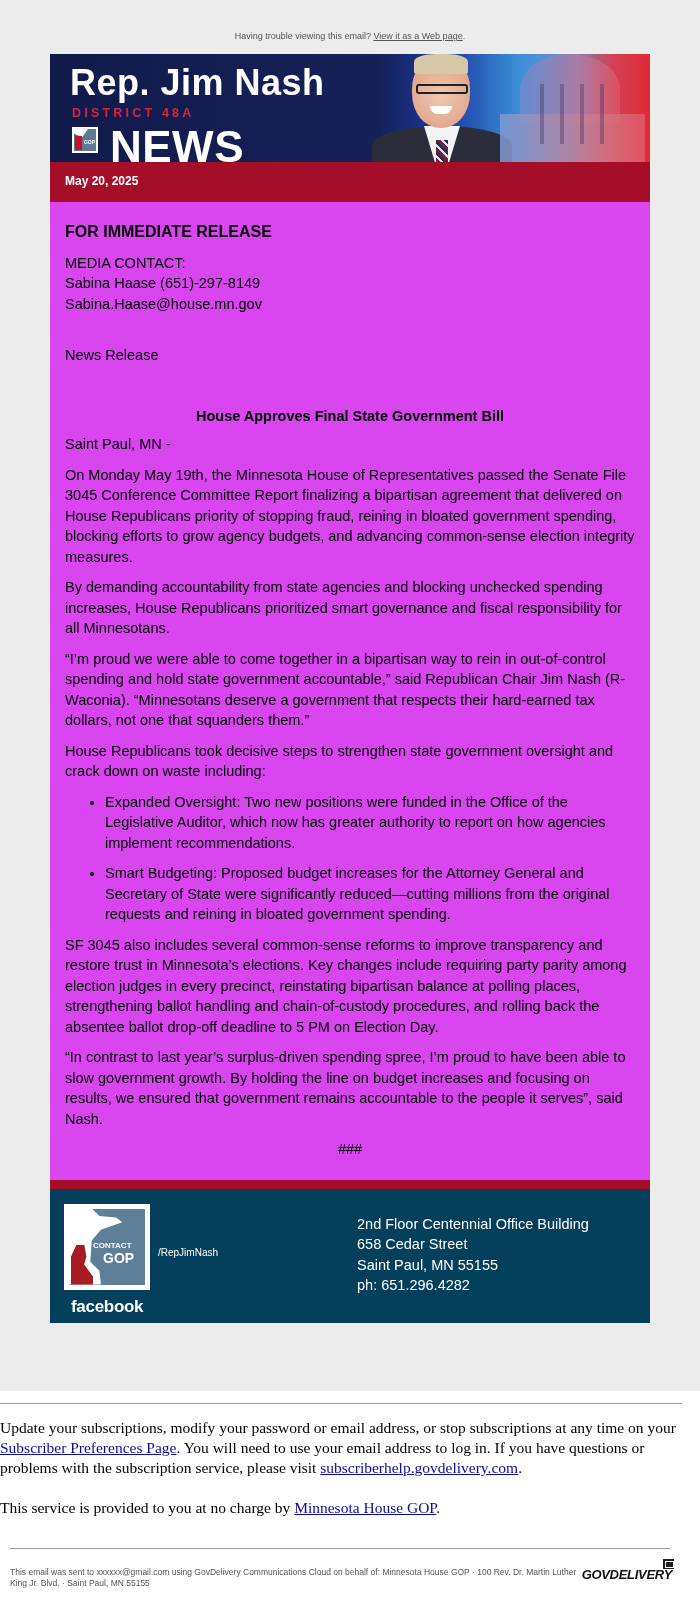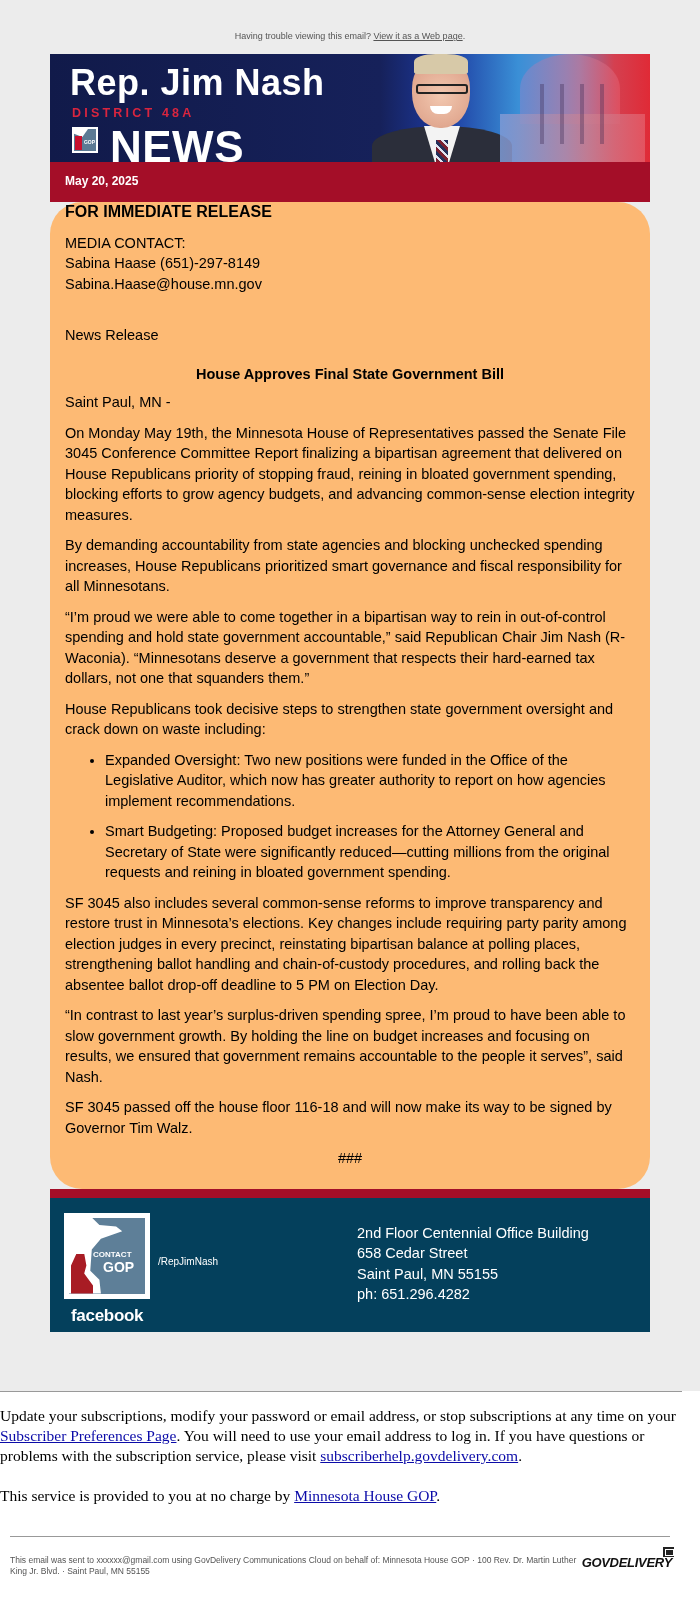--- a/index.html
+++ b/index.html
@@ -33,44 +33,44 @@
   .photo .shirt { position: absolute; left: 52px; top: 72px; width: 36px; height: 36px; background: #f3f3f3; clip-path: polygon(0 0, 100% 0, 70% 100%, 30% 100%); }
   .photo .tie { position: absolute; left: 64px; top: 86px; width: 12px; height: 22px; background: repeating-linear-gradient(45deg, #7a2030 0 3px, #dfe3f0 3px 5px, #24305a 5px 8px); }
 
   .capitol { position: absolute; left: 440px; top: 0; width: 160px; height: 108px; }
   .capitol .dome { position: absolute; left: 30px; top: 0; width: 100px; height: 70px; border-radius: 50% 50% 0 0; background: linear-gradient(90deg, #6b8ad0, #b27aa0 60%, #e05262); opacity: 0.85; }
   .capitol .base { position: absolute; left: 10px; top: 60px; width: 145px; height: 48px; background: linear-gradient(90deg, #7e9bd6, #c77e92 60%, #e45a66); opacity: 0.85; }
   .capitol .col { position: absolute; top: 30px; width: 4px; height: 60px; background: rgba(60,40,80,0.35); }
 
   .date-bar { width: 600px; height: 40px; background: #a40e28; color: #fff; font-weight: bold; font-size: 12px; padding: 12px 15px 0; }
 
-  .content { background: #fdba74; width: 600px; padding: 0 15px 20px; font-size: 14.5px; line-height: 20.5px; border-radius: 32px; }
+  .content { background: #d946ef; width: 600px; padding: 20px 15px 20px; font-size: 14.5px; line-height: 20.5px; }
   .release-head { font-weight: bold; font-size: 16px; margin: 0 0 10px; }
   .contact div { line-height: 20.5px; }
   .news-release { margin-top: 31px; }
-  .article-title { text-align: center; font-weight: bold; font-size: 14.5px; margin-top: 18px; }
+  .article-title { text-align: center; font-weight: bold; font-size: 14.5px; margin-top: 40px; }
   .dateline { font-weight: normal; margin-top: 8px; }
   .content p { margin-top: 10px; }
   .content ul { margin: 10px 0 0 40px; }
   .content li { margin-top: 0; margin-bottom: 10px; }
   .content li:last-child { margin-bottom: 0; }
   .end-mark { text-align: center; margin-top: 10px; }
 
   .footer-box { width: 600px; height: 143px; background: #04405c; border-top: 9px solid #a40e28; position: relative; }
   .fb-logo { position: absolute; left: 14px; top: 15px; width: 86px; height: 86px; background: #fff; padding: 5px; }
   .fb-logo .map { position: relative; width: 76px; height: 76px; background: #5e7f98; overflow: hidden; }
   .fb-logo .wtop { position: absolute; left: 0; top: 0; width: 76px; height: 76px; background: #fff; clip-path: polygon(0 0, 30% 0, 40% 10%, 62% 12%, 70% 18%, 42% 28%, 30% 42%, 28% 70%, 40% 82%, 42% 100%, 0 100%); }
   .fb-logo .red { position: absolute; left: 2px; top: 36px; width: 22px; height: 40px; background: #a81c24; clip-path: polygon(25% 0, 60% 0, 70% 30%, 60% 50%, 100% 80%, 100% 100%, 0 100%, 0 30%); }
   .fb-logo .mn { position: absolute; left: 24px; top: 32px; font-size: 8px; font-weight: bold; color: #fff; }
   .fb-logo .gop { position: absolute; left: 34px; top: 41px; font-size: 14px; font-weight: bold; color: #fff; }
   .fb-word { position: absolute; left: 21px; top: 108px; font-size: 17px; font-weight: bold; color: #fff; letter-spacing: -0.3px; }
   .fb-handle { position: absolute; left: 108px; top: 58px; font-size: 10px; color: #fff; }
   .address { position: absolute; left: 307px; top: 25px; font-size: 14.5px; line-height: 20.5px; color: #fff; }
 
-  .sub-area { width: 700px; padding-top: 0; font-family: "Liberation Serif", serif; }
+  .sub-area { width: 700px; padding-top: 12px; font-family: "Liberation Serif", serif; }
   .hr { border: none; border-top: 1px solid #999; width: 682px; margin-left: 0; }
   .sub-text { padding: 14px 0 0 0; font-size: 15.5px; line-height: 20px; color: #000; }
   .sub-text a { color: #1a0dab; text-decoration: underline; color: #0b0ba8; }
   .sub-text p + p { margin-top: 20px; }
   .hr2 { border: none; border-top: 1px solid #999; width: 660px; margin: 30px 0 0 10px; }
   .legal { position: relative; padding: 18px 0 0 10px; height: 60px; }
   .legal-text { font-family: "Liberation Sans", sans-serif; font-size: 8.5px; color: #555; line-height: 11px; width: 570px; }
   .govd { position: absolute; right: 28px; top: 18px; font-family: "Liberation Sans", sans-serif; font-weight: bold; font-style: italic; font-size: 13px; color: #111; letter-spacing: -0.3px; }
   .govd-icon { position: absolute; right: 26px; top: 10px; width: 11px; height: 10px; background: #222; }
   .govd-icon::before { content: ""; position: absolute; left: 2px; top: 2px; width: 7px; height: 5px; border: 1px solid #fff; }
@@ -131,21 +131,20 @@
       <p>On Monday May 19th, the Minnesota House of Representatives passed the Senate File 3045 Conference Committee Report finalizing a bipartisan agreement that delivered on House Republicans priority of stopping fraud, reining in bloated government spending, blocking efforts to grow agency budgets, and advancing common-sense election integrity measures.</p>
       <p>By demanding accountability from state agencies and blocking unchecked spending increases, House Republicans prioritized smart governance and fiscal responsibility for all Minnesotans.</p>
       <p>“I’m proud we were able to come together in a bipartisan way to rein in out-of-control spending and hold state government accountable,” said Republican Chair Jim Nash (R-Waconia). “Minnesotans deserve a government that respects their hard-earned tax dollars, not one that squanders them.”</p>
       <p>House Republicans took decisive steps to strengthen state government oversight and crack down on waste including:</p>
       <ul>
         <li>Expanded Oversight: Two new positions were funded in the Office of the Legislative Auditor, which now has greater authority to report on how agencies implement recommendations.</li>
         <li>Smart Budgeting: Proposed budget increases for the Attorney General and Secretary of State were significantly reduced—cutting millions from the original requests and reining in bloated government spending.</li>
       </ul>
       <p>SF 3045 also includes several common-sense reforms to improve transparency and restore trust in Minnesota’s elections. Key changes include requiring party parity among election judges in every precinct, reinstating bipartisan balance at polling places, strengthening ballot handling and chain-of-custody procedures, and rolling back the absentee ballot drop-off deadline to 5 PM on Election Day.</p>
       <p>“In contrast to last year’s surplus-driven spending spree, I’m proud to have been able to slow government growth. By holding the line on budget increases and focusing on results, we ensured that government remains accountable to the people it serves”, said Nash.</p>
-      <p>SF 3045 passed off the house floor 116-18 and will now make its way to be signed by Governor Tim Walz.</p>
       <div class="end-mark">###</div>
     </div>
 
     <div class="footer-box">
       <div class="fb-logo">
         <div class="map">
           <div class="wtop"></div>
             <div class="red"></div>
           <div class="mn">CONTACT</div>
           <div class="gop">GOP</div>

